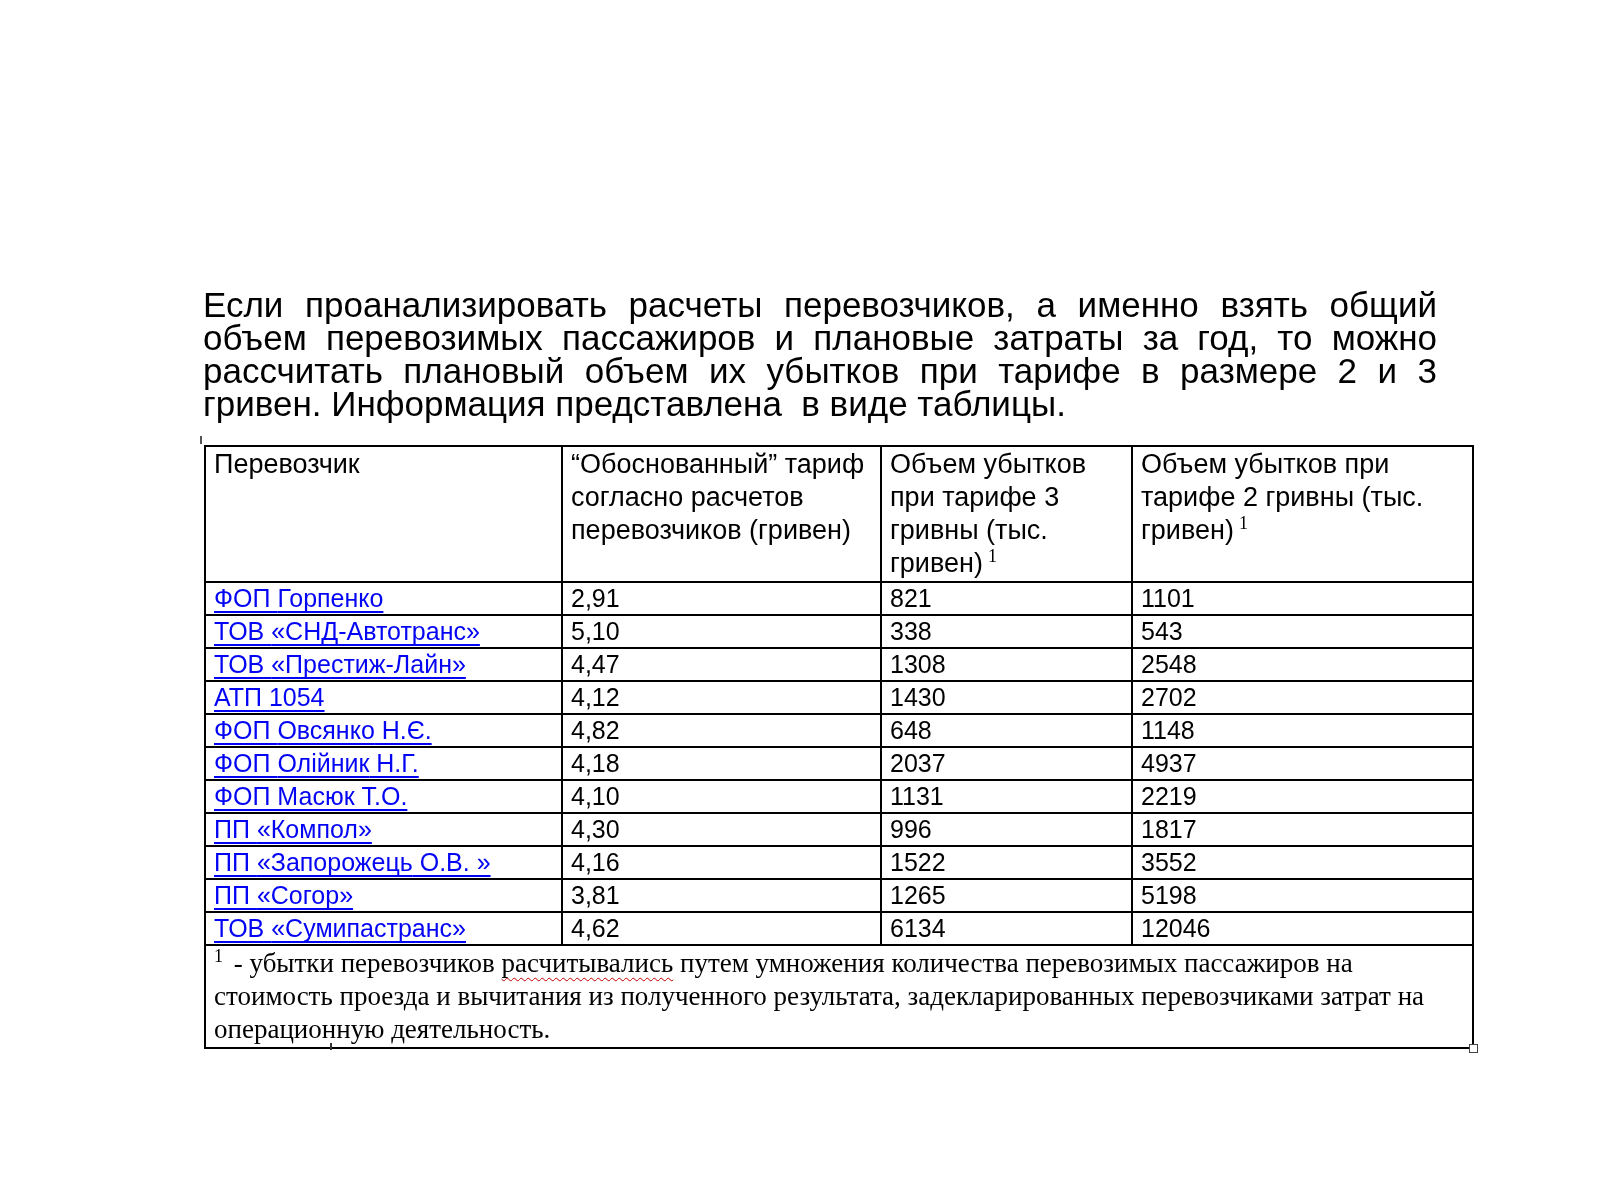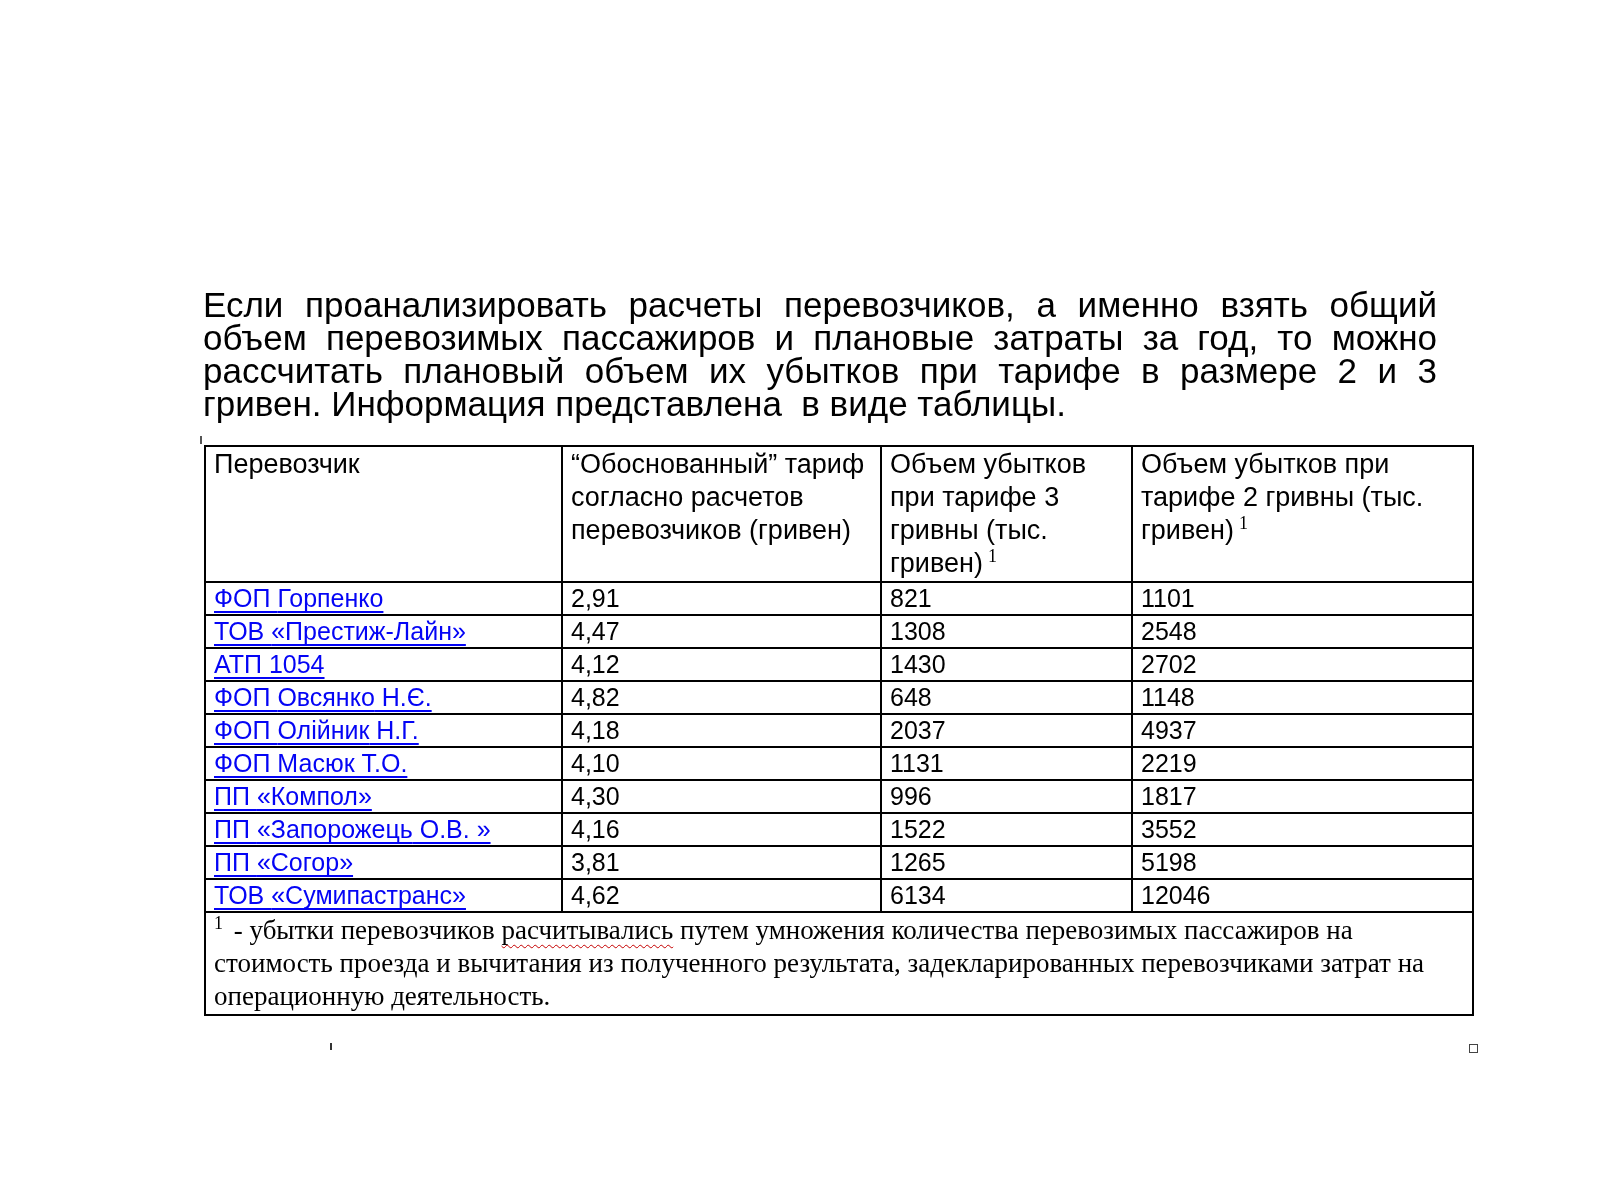--- a/index.html
+++ b/index.html
@@ -76,20 +76,28 @@
   <tbody>
   <tr>
     <td>
       <a class="lnk"><span>ФОП </span><span class="sq">Горпенко</span><span></span></a>
     </td>
     <td>2,91</td>
     <td>821</td>
     <td>1101</td>
   </tr>
 
+  <tr>
+    <td>
+      <a class="lnk"><span>ТОВ </span><span class="sq">«СНД-Автотранс»</span><span></span></a>
+    </td>
+    <td>5,10</td>
+    <td>338</td>
+    <td>543</td>
+  </tr>
 
   <tr>
     <td>
       <a class="lnk"><span>ТОВ </span><span class="sq">«Престиж-Лайн»</span><span></span></a>
     </td>
     <td>4,47</td>
     <td>1308</td>
     <td>2548</td>
   </tr>
 

